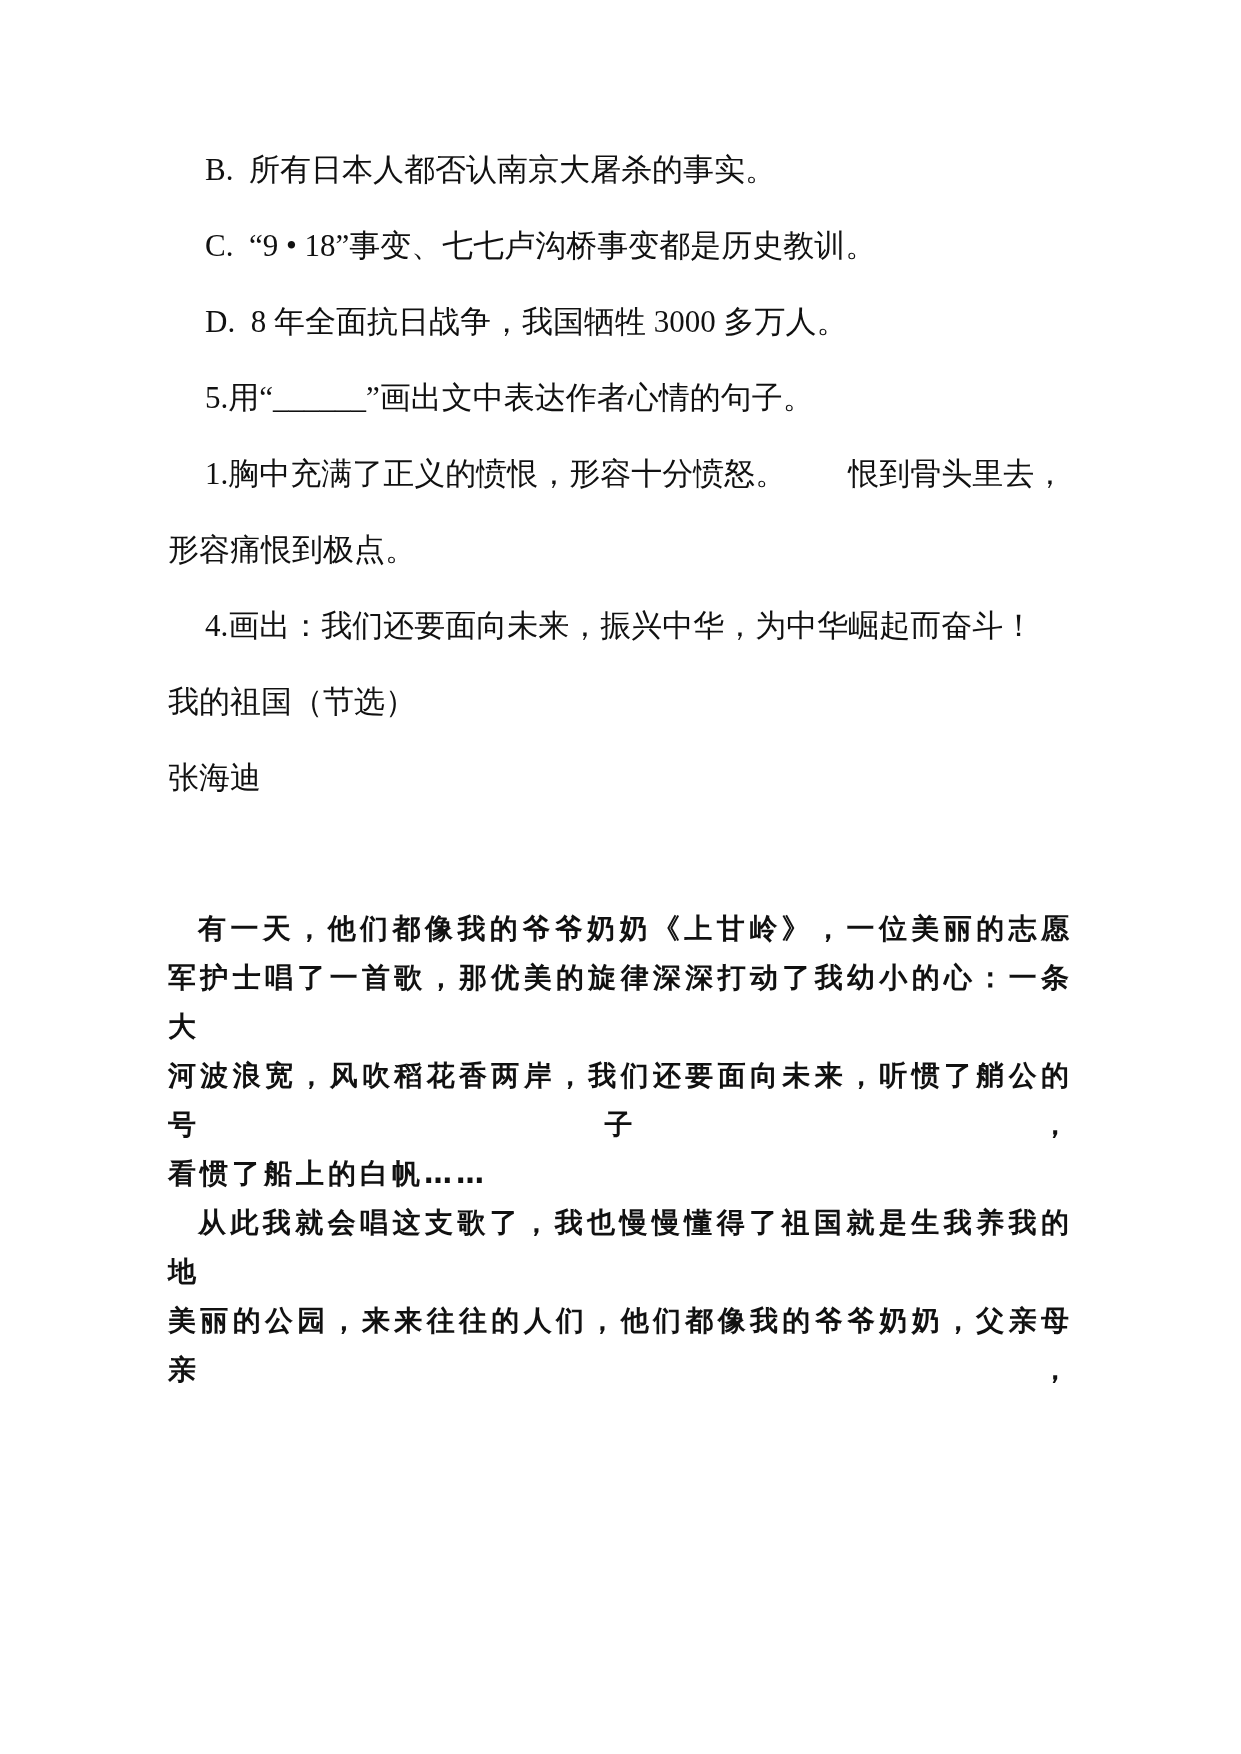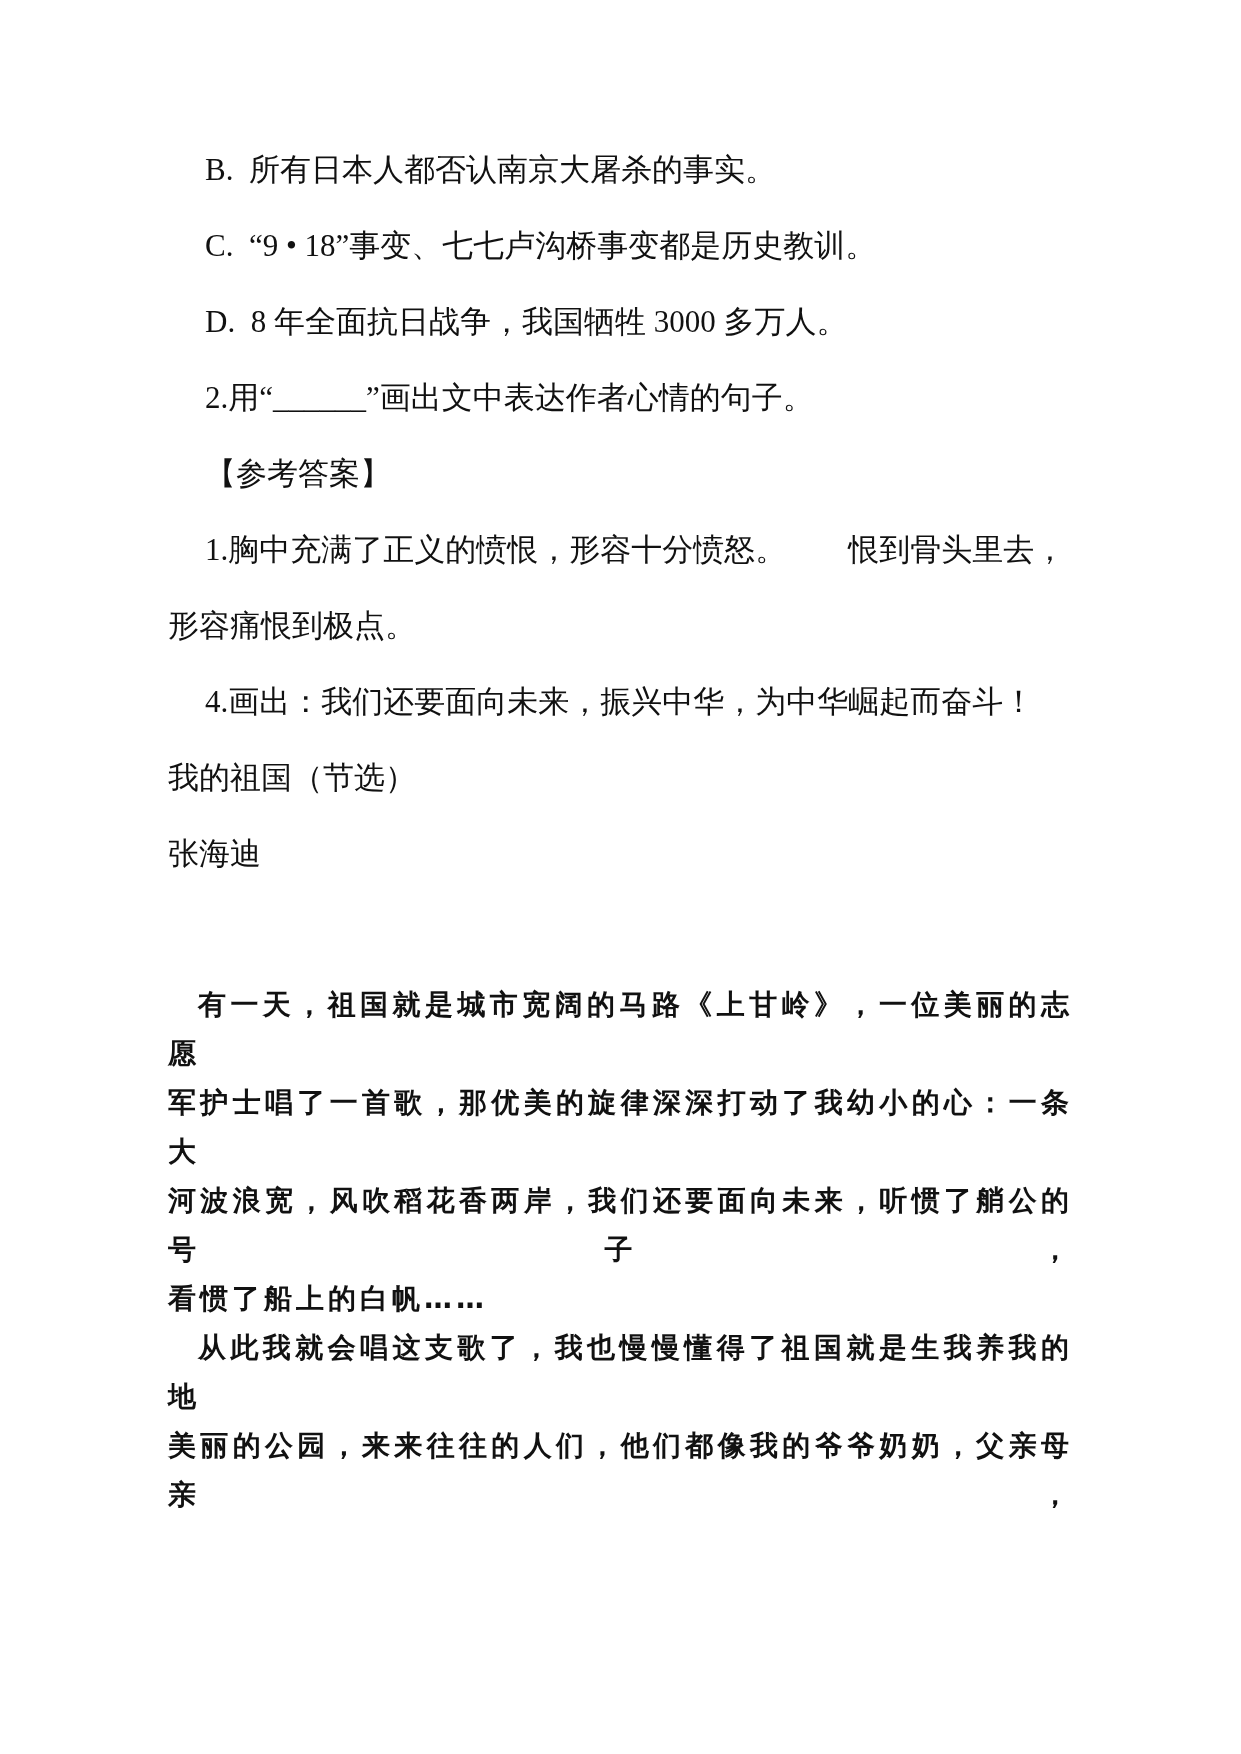--- a/index.html
+++ b/index.html
@@ -58,31 +58,30 @@
 </style>
 </head>
 <body>
 
 <div class="page">
 
   <div class="serif-block">
     <p class="line indent">B.  所有日本人都否认南京大屠杀的事实。</p>
     <p class="line indent">C.  “9 • 18”事变、七七卢沟桥事变都是历史教训。</p>
     <p class="line indent">D.  8 年全面抗日战争，我国牺牲 3000 多万人。</p>
-    <p class="line indent">2.用“______”画出文中表达作者心情的句子。</p>
-    <p class="line indent">【参考答案】</p>
+    <p class="line indent">5.用“______”画出文中表达作者心情的句子。</p>
     <p class="line indent">1.胸中充满了正义的愤恨，形容十分愤怒。　　恨到骨头里去，</p>
     <p class="line">形容痛恨到极点。</p>
     <p class="line indent">4.画出：我们还要面向未来，振兴中华，为中华崛起而奋斗！</p>
     <p class="line centered">我的祖国（节选）</p>
     <p class="line centered">张海迪</p>
   </div>
 
   <div class="body-block">
-    <p class="body-line para-start">有一天，祖国就是城市宽阔的马路《上甘岭》，一位美丽的志愿</p>
+    <p class="body-line para-start">有一天，他们都像我的爷爷奶奶《上甘岭》，一位美丽的志愿</p>
     <p class="body-line">军护士唱了一首歌，那优美的旋律深深打动了我幼小的心：一条大</p>
     <p class="body-line">河波浪宽，风吹稻花香两岸，我们还要面向未来，听惯了艄公的号子，</p>
     <p class="body-line para-end">看惯了船上的白帆……</p>
     <p class="body-line para-start">从此我就会唱这支歌了，我也慢慢懂得了祖国就是生我养我的地</p>
     <p class="body-line">美丽的公园，来来往往的人们，他们都像我的爷爷奶奶，父亲母亲，</p>
 
   </div>
 
 </div>
 

